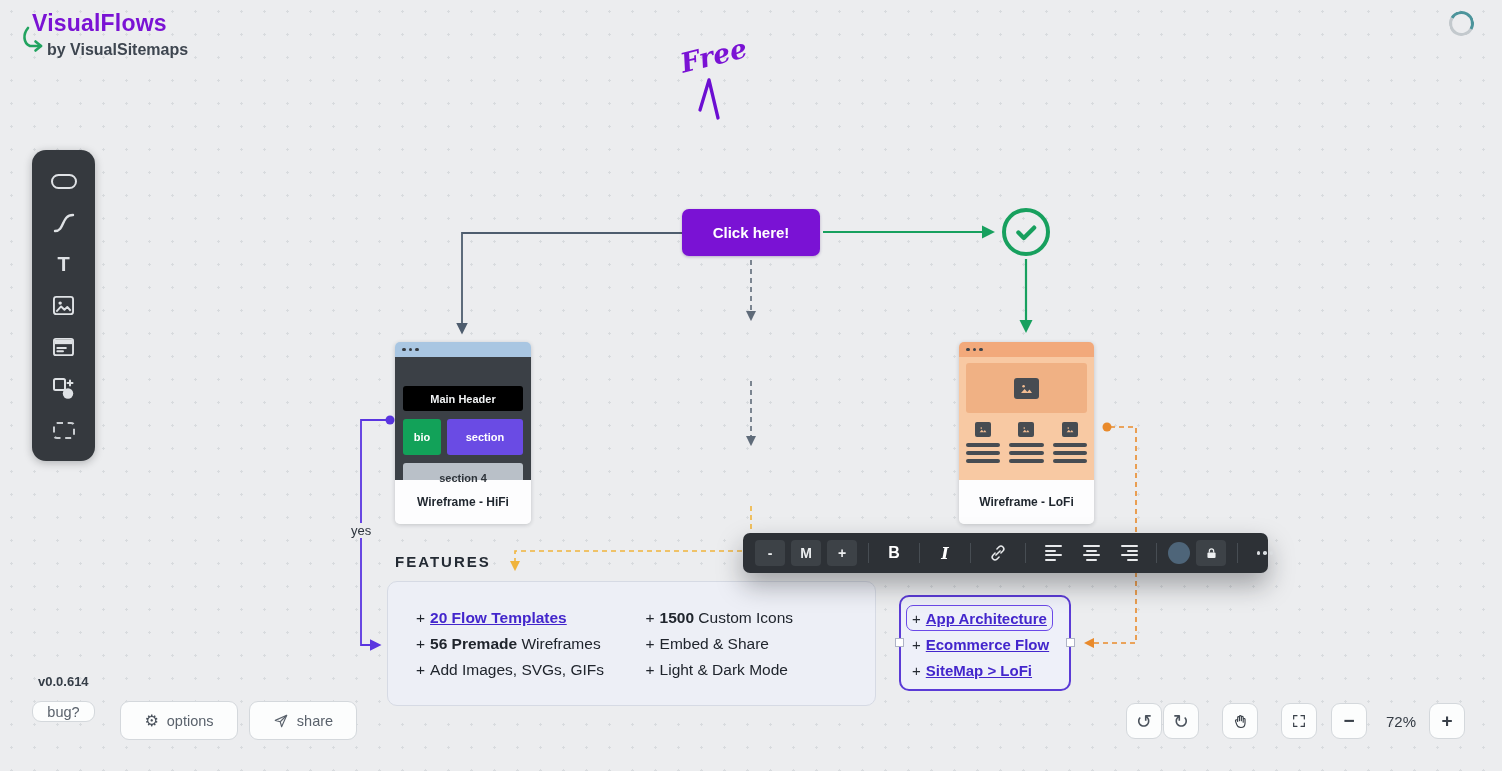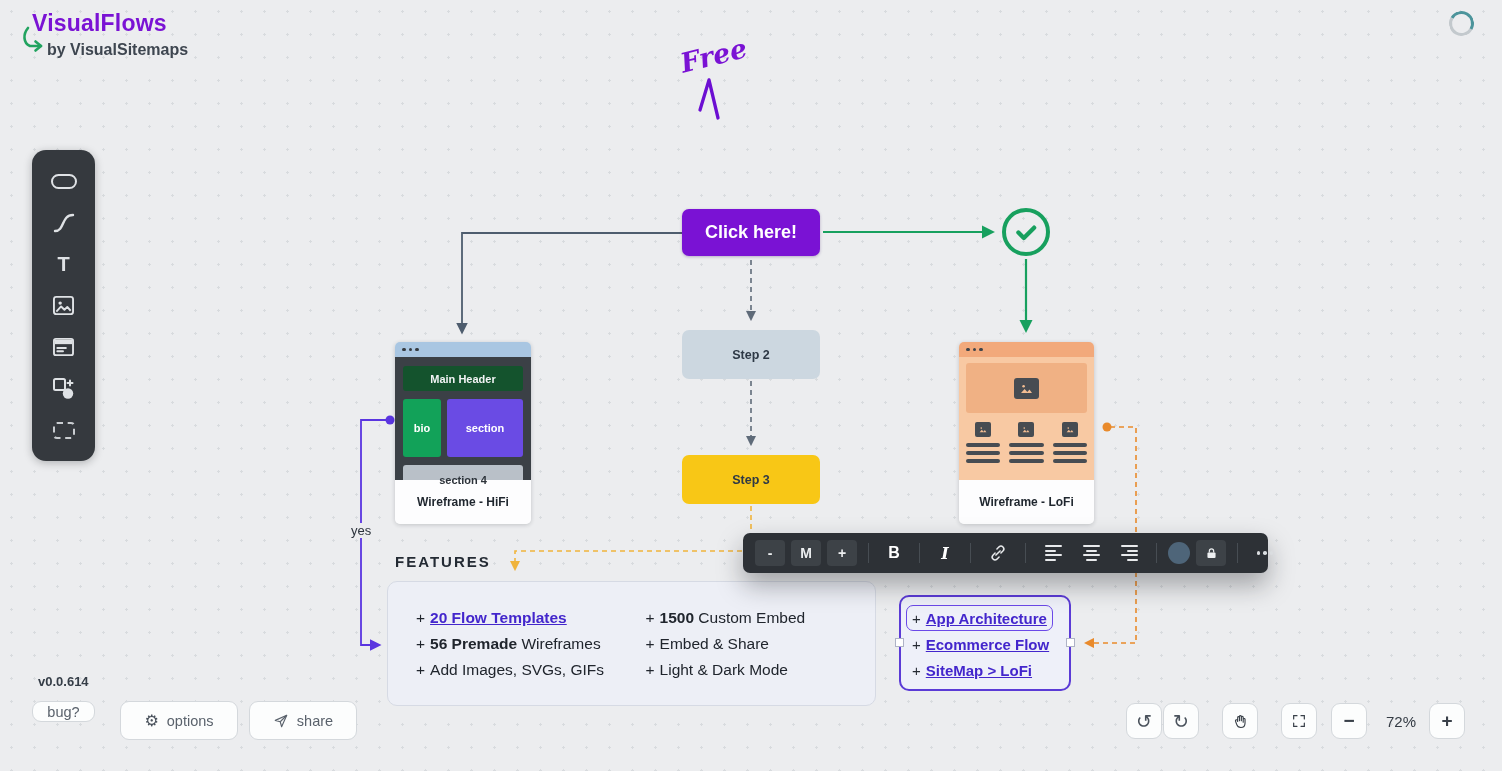--- a/index.html
+++ b/index.html
@@ -32,43 +32,43 @@
 
   
   .free { left:680px; top:40px; font-family:"DejaVu Serif",serif; font-style:italic; font-weight:700;
           font-size:27px; color:var(--brand-purple,#7c0fd6); transform:rotate(-14deg); z-index:2; }
   .free-arrow { left:696px; top:76px; z-index:2; }
   .heading { left:0; right:0; top:118px; text-align:center; font-size:57px; font-weight:600;
              color:#3c4a5e; letter-spacing:-.5px; z-index:2; }
 
   
   .flow-btn { left:682px; top:209px; width:138px; height:47px; background:var(--brand-purple,#7a12d4);
-              border-radius:7px; color:#fff; font-size:18px; font-weight:700; display:flex;
+              border-radius:7px; color:#fff; font-size:15px; font-weight:700; display:flex;
               align-items:center; justify-content:center; z-index:2; box-shadow:0 1px 3px rgba(60,20,110,.3); }
   .step { width:138px; height:49px; border-radius:7px; display:flex; align-items:center; justify-content:center;
           font-size:12.5px; font-weight:700; color:#2e3946; z-index:2; }
   .step2 { left:682px; top:330px; background:var(--step2-bg,#ccd7e0); }
   .step3 { left:682px; top:455px; background:var(--step3-bg,#f8c716); }
   .check-badge { left:1002px; top:208px; width:48px; height:48px; border-radius:50%;
                  border:4px solid var(--accent-green,#17a05e); display:flex; align-items:center;
                  justify-content:center; z-index:2; }
   .yes-label { left:347px; top:523px; font-size:13px; color:#2c333c; background:#ecedef; padding:0 4px; z-index:2; }
 
   
   .wf-card { border-radius:5px; box-shadow:0 1px 4px rgba(30,35,45,.2); z-index:2; }
   .hifi { left:395px; top:342px; width:136px; }
   .lofi { left:959px; top:342px; width:135px; }
   .wf-top { height:15px; border-radius:5px 5px 0 0; display:flex; align-items:center; gap:3px; padding-left:7px; }
   .wf-dot { width:3.5px; height:3.5px; border-radius:50%; }
   .hifi .wf-top { background:#a9c6e2; } .hifi .wf-dot { background:#353a40; }
   .lofi .wf-top { background:#f2a97b; } .lofi .wf-dot { background:#3f444a; }
   .hifi-body { background:#3b4046; padding:9px 8px 7px; height:123px; }
-  .hifi-header { height:25px; background:#14532d; border-radius:3px; color:#f2f4f5; font-size:11px; font-weight:700;
-                 display:flex; align-items:center; justify-content:center; margin-bottom:8px; }
-  .hifi-row { display:flex; gap:6px; height:58px; margin-bottom:8px;border-radius:10px; }
+  .hifi-header { height:25px; background:#000000; border-radius:3px; color:#f2f4f5; font-size:11px; font-weight:700;
+                 display:flex; align-items:center; justify-content:center; margin-bottom:8px;margin-top:20px; }
+  .hifi-row { display:flex; gap:6px; height:36px; margin-bottom:8px;border-radius:10px; }
   .hifi-bio { width:38px; background:#12a259; border-radius:3px; color:#fff; font-size:11px; font-weight:700;
               display:flex; align-items:center; justify-content:center; }
   .hifi-section { flex:1; background:#6a4be4; border-radius:3px; color:#fff; font-size:11px; font-weight:700;
                   display:flex; align-items:center; justify-content:center; }
   .hifi-s4 { height:30px; background:#b9c0c8; border-radius:3px; color:#2d333a; font-size:11px; font-weight:700;
              display:flex; align-items:center; justify-content:center; }
   .wf-caption { height:44px; background:#fdfdfe; border-radius:0 0 5px 5px; display:flex; align-items:center;
                 justify-content:center; font-size:12px; font-weight:700; color:#1f262e; }
   .lofi-body { background:#f8c9a3; padding:6px 7px 7px; height:123px; }
   .lofi-hero { height:50px; background:#f0b184; border-radius:3px; display:flex; align-items:center;
@@ -235,22 +235,20 @@
   <svg class="abs free-arrow" width="26" height="44" viewBox="0 0 26 44">
     <path d="M13 4 L4 34 M13 4 L22 42" fill="none" stroke="#6c0ed2" stroke-width="3.3" stroke-linecap="round"></path>
   </svg>
 
   <div class="abs flow-btn">Click here!</div>
   <div class="abs check-badge">
     <svg width="26" height="26" viewBox="0 0 24 24">
       <path d="M5 12.5l5 5L19.5 8" fill="none" stroke="#17a05e" stroke-width="4" stroke-linecap="round" stroke-linejoin="round"></path>
     </svg>
   </div>
-  <div class="abs step step2">Step 2</div>
-  <div class="abs step step3">Step 3</div>
   <div class="abs yes-label">yes</div>
 
   <div class="abs wf-card hifi">
     <div class="wf-top">
       <span class="wf-dot"></span>
       <span class="wf-dot"></span>
       <span class="wf-dot"></span>
     </div>
     <div class="hifi-body">
       <div class="hifi-header">Main Header</div>
@@ -386,21 +384,21 @@
       </div>
       <div class="feat-line">
         <span class="feat-plus">+</span>
         <span>Add Images, SVGs, GIFs</span>
       </div>
     </div>
     <div class="feat-col">
       <div class="feat-line">
         <span class="feat-plus">+</span>
         <span class="feat-bold">1500</span>
-        <span> Custom Embed</span>
+        <span> Custom Icons</span>
       </div>
       <div class="feat-line">
         <span class="feat-plus">+</span>
         <span>Embed &amp; Share</span>
       </div>
       <div class="feat-line">
         <span class="feat-plus">+</span>
         <span>Light &amp; Dark Mode</span>
       </div>
     </div>

